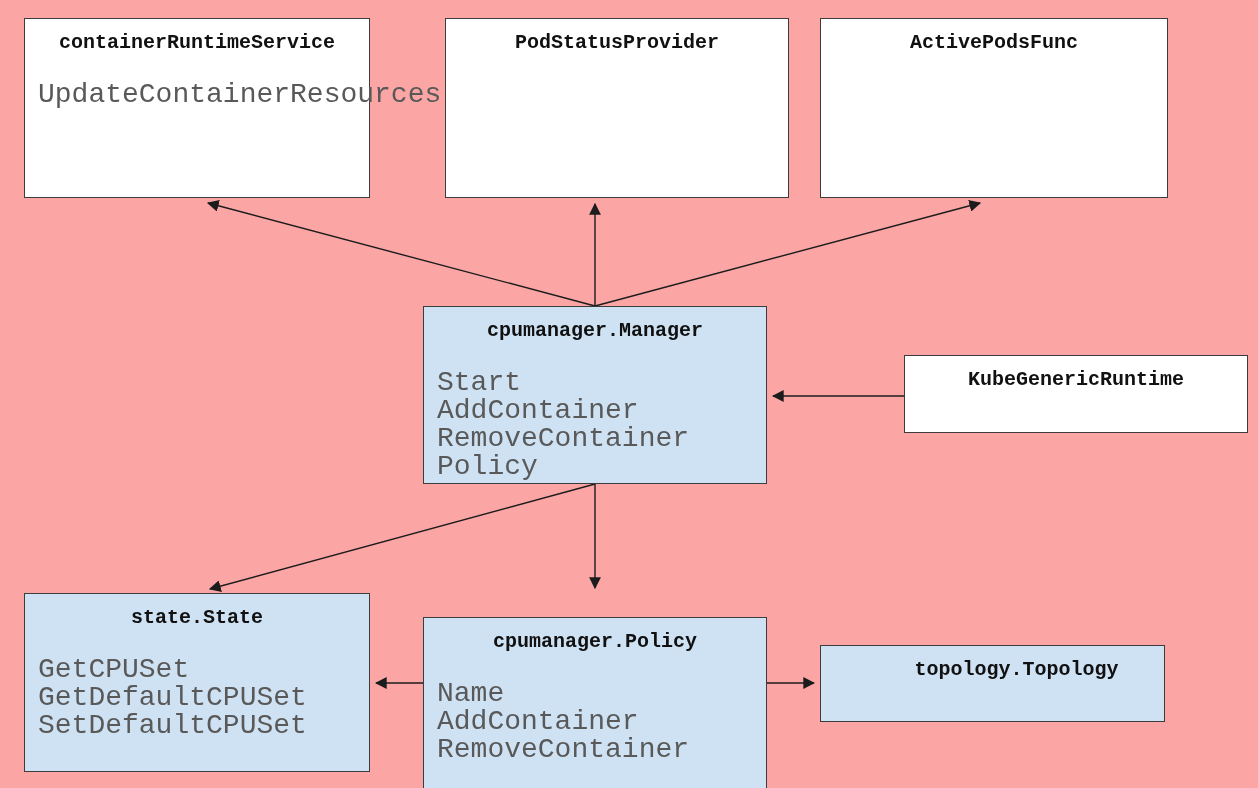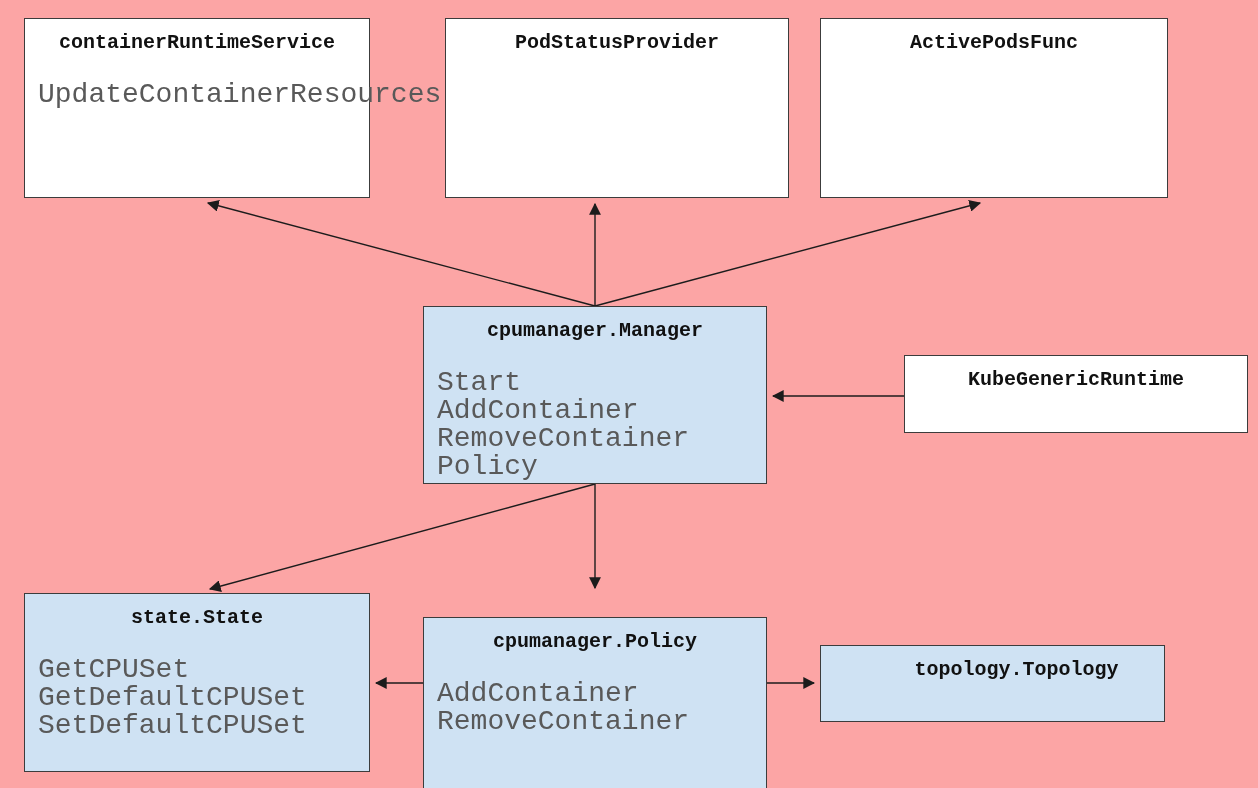--- a/index.html
+++ b/index.html
@@ -107,20 +107,21 @@
     <div class="node-methods">
       <div class="method-line">GetCPUSet</div>
       <div class="method-line">GetDefaultCPUSet</div>
       <div class="method-line">SetDefaultCPUSet</div>
     </div>
   </div>
 
   <div class="node blue" style="left:423px; top:617px; width:344px; height:179px;">
     <div class="node-title">cpumanager.Policy</div>
     <div class="node-methods">
+      <div class="method-line">Name</div>
       <div class="method-line">AddContainer</div>
       <div class="method-line">RemoveContainer</div>
     </div>
   </div>
 
   <div class="node blue" style="left:820px; top:645px; width:345px; height:77px;padding-left:48px;">
     <div class="node-title">topology.Topology</div>
   </div>
 
 </div>

